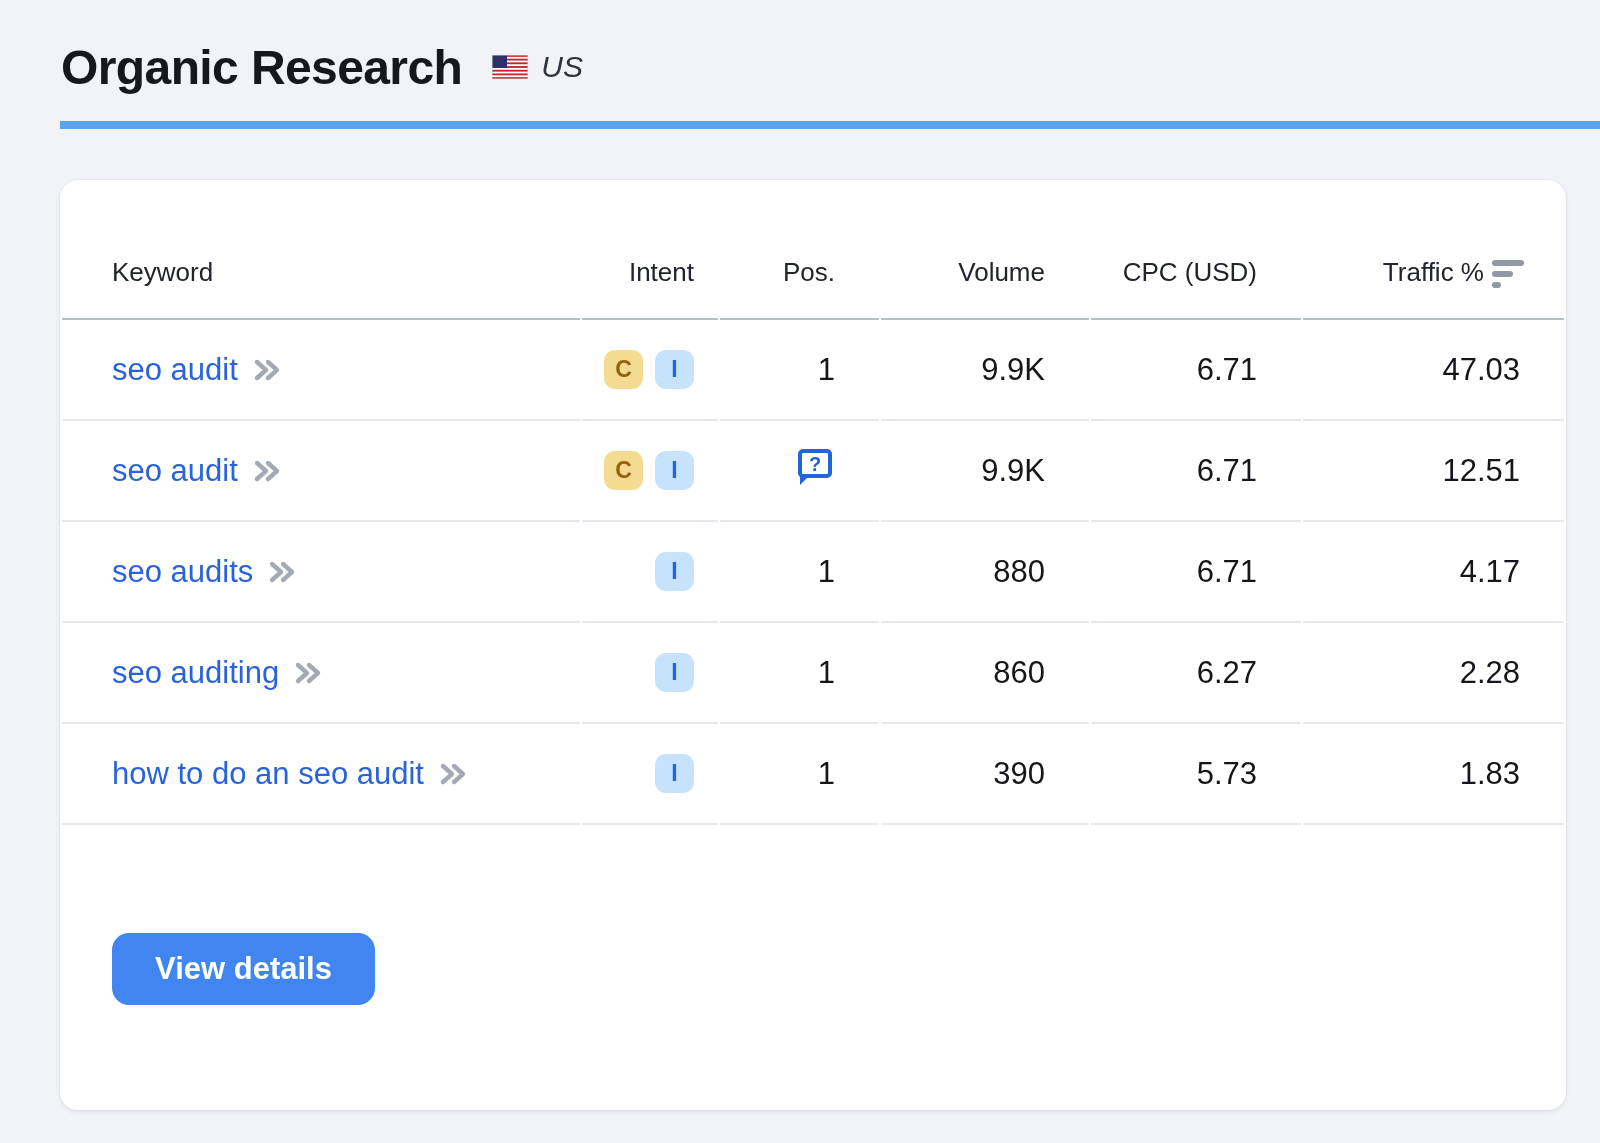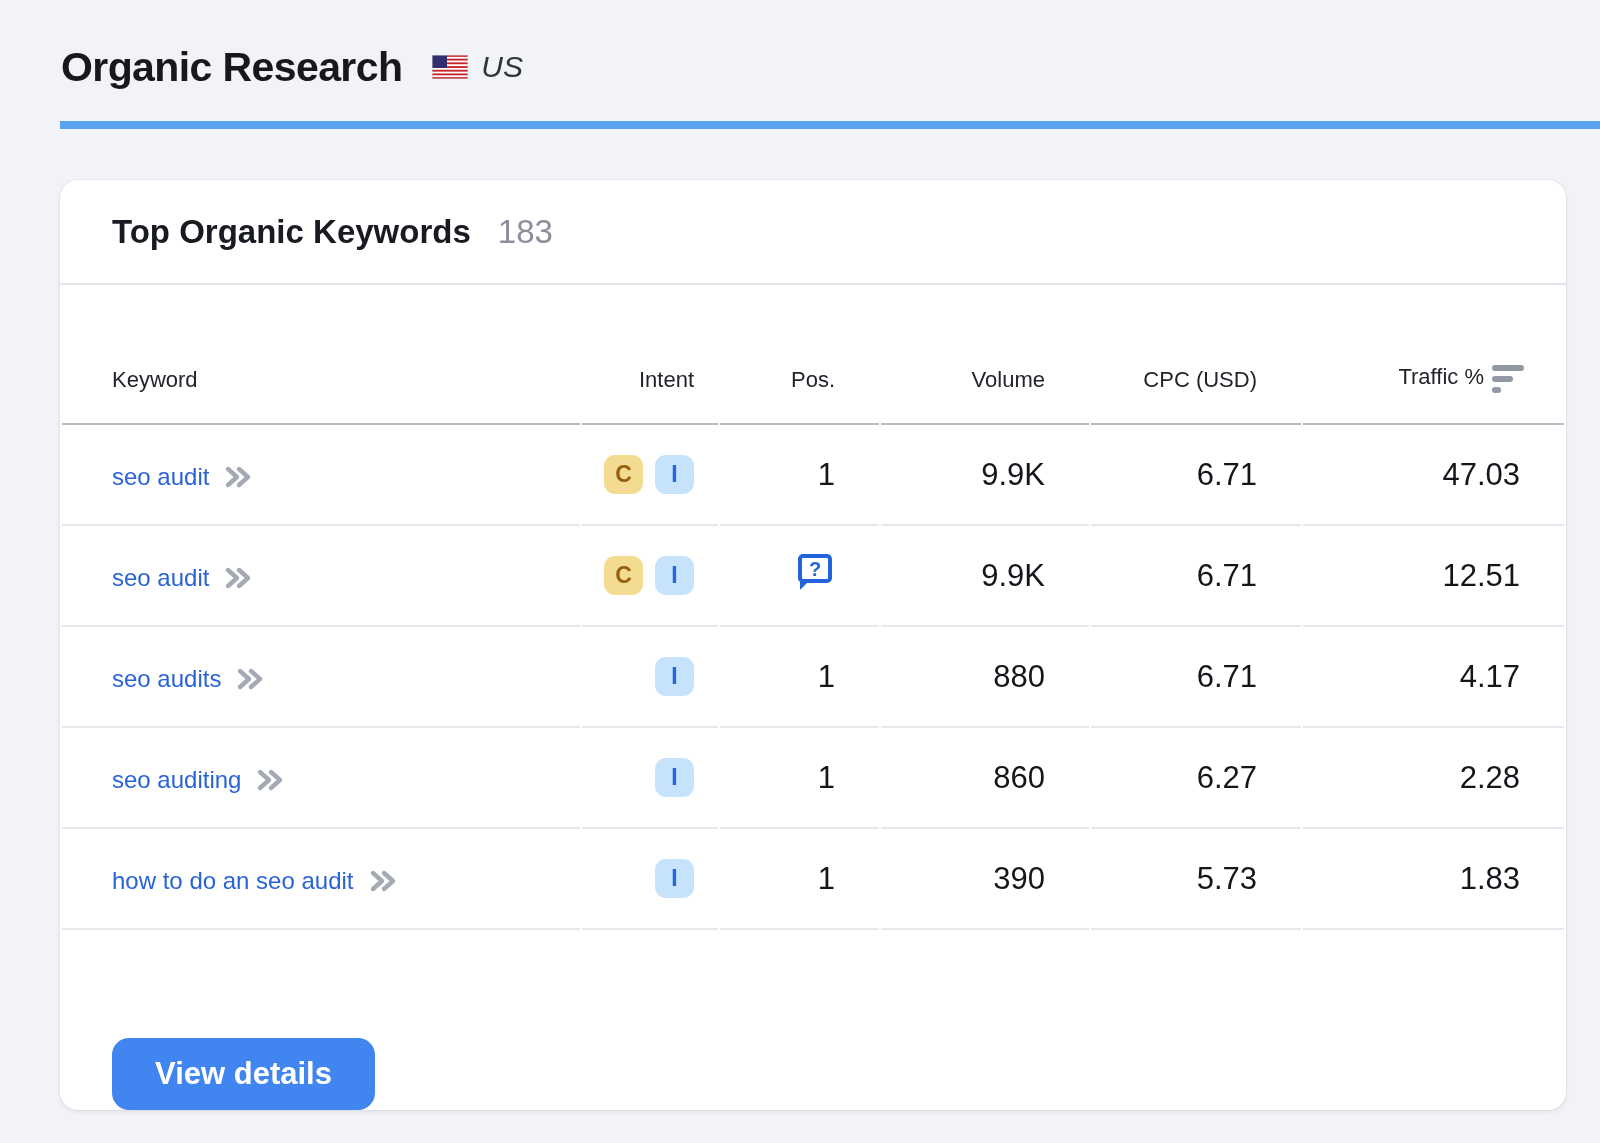--- a/index.html
+++ b/index.html
@@ -10,21 +10,21 @@
     color:#15171c;
     overflow:hidden;
   }
 
   
   .page-header {
     position:absolute; left:61px; top:38px; height:58px;
     display:flex; align-items:center;
   }
   .page-title {
-    font-size:41px; font-weight:700; color:#17181d; letter-spacing:-0.6px;
+    font-size:48px; font-weight:700; color:#17181d; letter-spacing:-0.6px;
   }
   .flag-wrap { margin-left:30px; display:flex; align-items:center;font-style:italic; }
   .country-label { margin-left:13px; font-size:30px; color:#30333b; }
 
   .accent-line {
     position:absolute; left:60px; right:0; top:121px; height:8px;
     background:#58a4ef;
   }
 
   
@@ -43,21 +43,21 @@
   .card-count { font-size:33px; color:#8b8f9b; margin-left:27px; }
 
   
   table.kw-table {
     width:100%; table-layout:fixed;
     border-collapse:separate; border-spacing:2px 0;
   }
   thead th {
     height:108px; padding:0 44px 30px 0; box-sizing:content-box;
     vertical-align:bottom; text-align:right;
-    font-weight:400; font-size:22px; color:#22242c;
+    font-weight:400; font-size:26px; color:#22242c;
     border-bottom:2px solid #b9bdc8;
   }
   thead th.col-keyword { text-align:left; padding:0 0 30px 50px; }
   thead th.col-intent  { padding-right:24px; }
   thead th.col-traffic { padding-right:40px; }
   .traffic-head {
     display:flex; justify-content:flex-end; align-items:center; gap:8px;
   }
   .sort-icon {
     display:inline-flex; flex-direction:column; gap:5px; align-items:flex-start;
@@ -69,21 +69,21 @@
   tbody td {
     height:99px; text-align:right; padding:0 44px 0 0;
     font-size:31px; color:#14161b;
     border-bottom:2px solid #e6e8ee;
     vertical-align:middle;
   }
   tbody td.cell-keyword { text-align:left; padding:0 0 0 50px; }
   tbody td.cell-intent  { padding-right:24px; }
 
   .kw-link {
-    color:#2a63d9; text-decoration:none; font-size:24px;
+    color:#2a63d9; text-decoration:none; font-size:31px;
     display:inline-flex; align-items:center; gap:15px; cursor:pointer;
   }
   .chev { display:inline-flex; align-items:center; }
 
   .badges { display:inline-flex; gap:12px; vertical-align:middle; }
   .badge {
     width:39px; height:39px; border-radius:11px;
     display:flex; align-items:center; justify-content:center;
     font-size:23px; font-weight:700;
   }
@@ -127,24 +127,20 @@
       </svg>
     </span>
     <span class="country-label">US</span>
   </span>
 </div>
 
 <div class="accent-line"></div>
 
 <div class="card">
 
-  <div class="card-header">
-    <span class="card-title">Top Organic Keywords</span>
-    <span class="card-count">183</span>
-  </div>
 
   <table class="kw-table">
     <colgroup>
       <col style="width:518px">
         <col style="width:136px">
         <col style="width:159px">
       <col style="width:208px">
         <col style="width:210px">
         <col>
     </colgroup>

